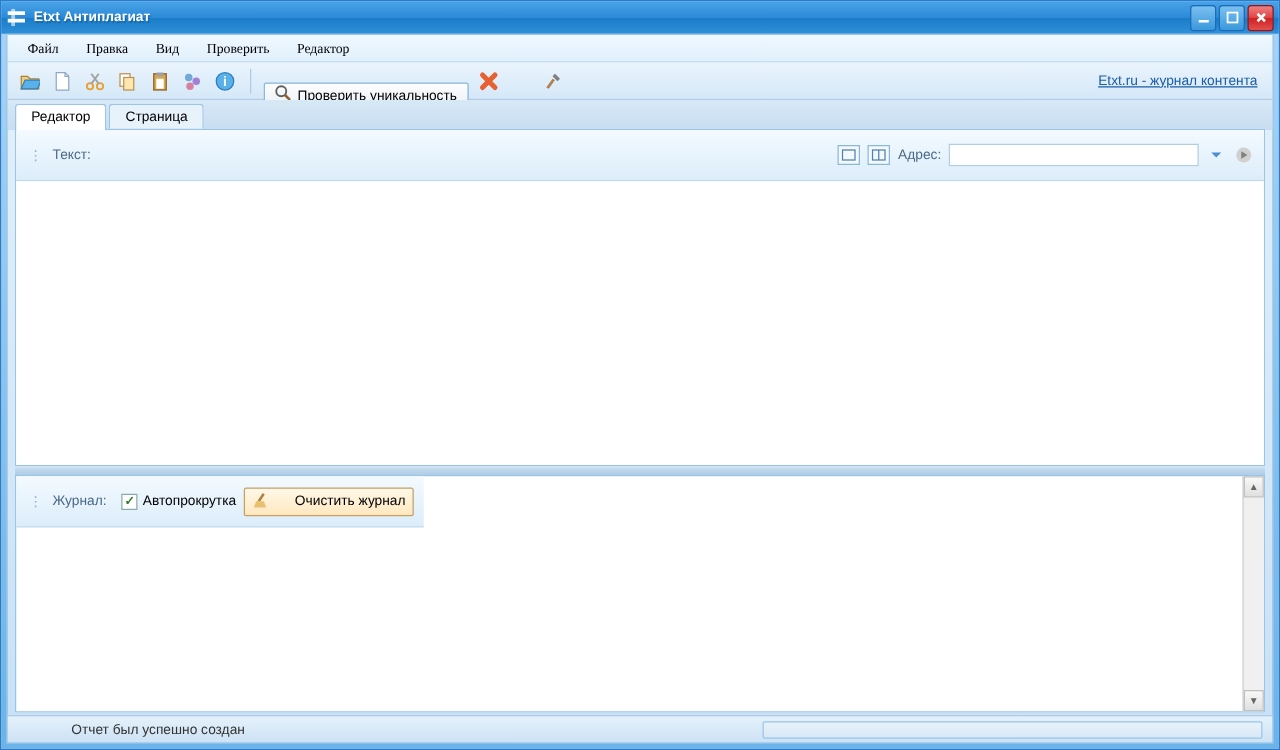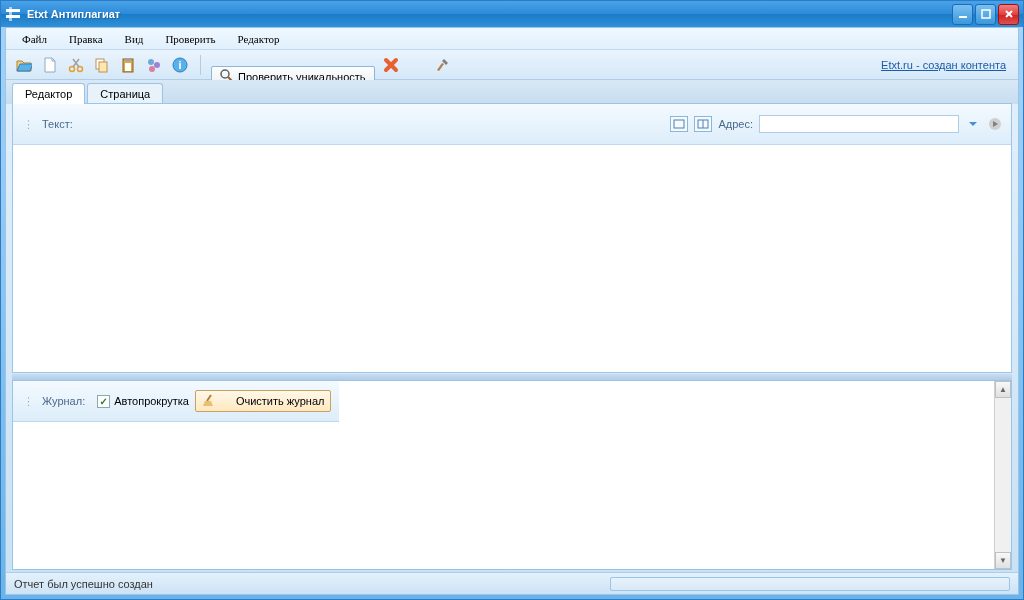--- a/index.html
+++ b/index.html
@@ -153,21 +153,21 @@
     .checkbox { width: 13px; height: 13px; border: 1px solid #8aa; background: #fff; display: flex; align-items: center; justify-content: center; }
     .checkmark { color: #2a7a2a; font-size: 10px; font-weight: bold; }
     
     .statusbar {
       height: 22px;
       background: linear-gradient(to bottom, #e4f1fb 0%, #cde2f5 100%);
       border-top: 1px solid #b0cce6;
       display: flex; align-items: center;
       padding: 0 8px;
     }
-    .status-text { color: #333; }
+    .status-text { color: #333; margin-left: 43px; }
     .status-progress {
       margin-left: auto;
       width: 400px; height: 14px;
       border: 1px solid #9bc5e8;
       background: linear-gradient(to bottom, #e8f2fb, #d8e8f6);
       border-radius: 2px;
     }
     .grip { display: inline-block; }
     .grip::before { content: '⋮'; color: #90b0d0; padding: 0 2px; }
   </style>
@@ -274,21 +274,21 @@
             <path d="M3 3 L13 13 M13 3 L3 13" stroke="#e86030" stroke-width="4" stroke-linecap="round"></path>
           </svg>
       </div>
       <div style="width:20px"></div>
       <div class="toolbar-icon">
         <svg width="16" height="16">
             <path d="M9 2 l4 4 l-2 2 l-4 -4 z" fill="#808080"></path>
             <path d="M7 6 l-5 7 l2 1 l5 -7 z" fill="#b08050"></path>
           </svg>
       </div>
-      <a class="toolbar-link">Etxt.ru - создан контента</a>
+      <a class="toolbar-link">Etxt.ru - журнал контента</a>
     </div>
 
     <div class="tabbar">
       <div class="tab active">Редактор</div>
       <div class="tab">Страница</div>
     </div>
 
     <div class="content">
       <div class="panel-header">
         <span class="grip"></span>

